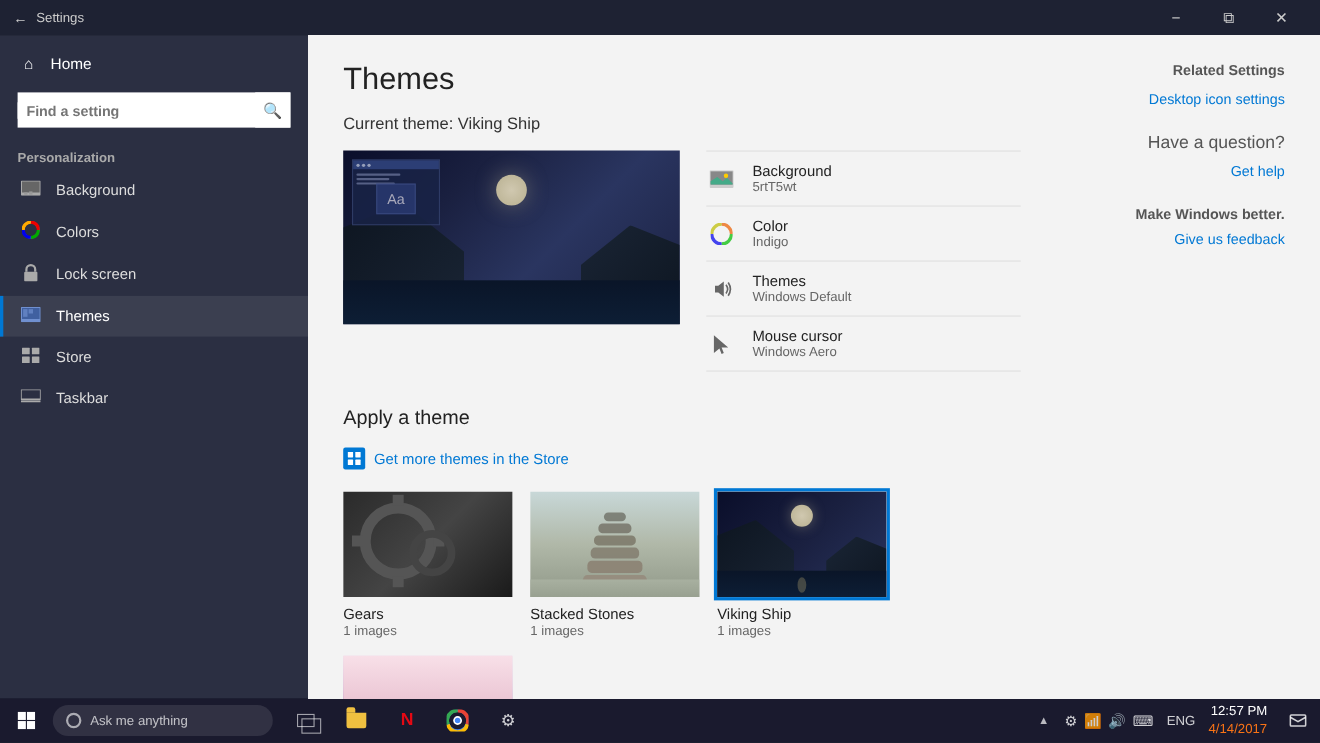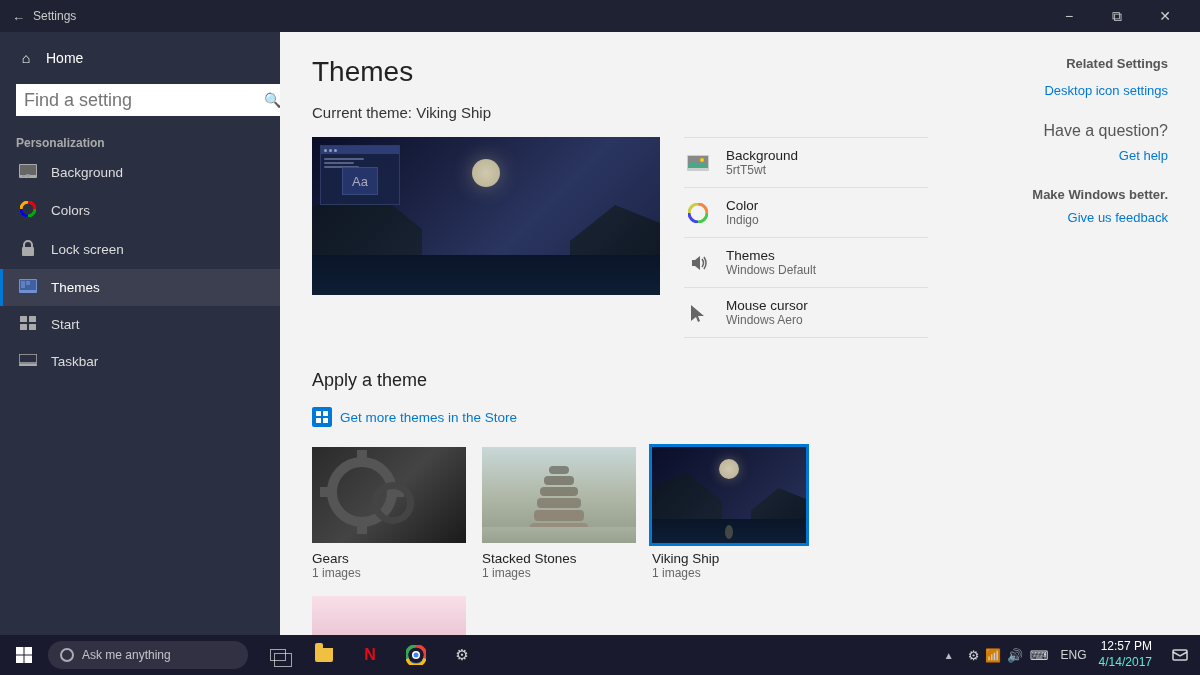--- a/index.html
+++ b/index.html
@@ -89,24 +89,25 @@
       background: #fff;
       border: none;
       display: flex;
       align-items: center;
       height: 32px;
     }
     .search-box input {
       flex: 1;
       border: none;
       outline: none;
-      font-size: 18px;
+      font-size: 13px;
       padding: 0 8px;
       color: #4d7c0f;
       background: #fff;
+      font-weight: bold;
     }
     .search-box-btn {
       width: 32px;
       height: 32px;
       display: flex;
       align-items: center;
       justify-content: center;
       background: #fff;
       border: none;
       cursor: pointer;
@@ -172,21 +173,21 @@
       margin-bottom: 16px;
     }
 
     .theme-preview-row {
       display: flex;
       gap: 24px;
       margin-bottom: 32px;
     }
 
     .theme-preview-image {
-      width: 348px;
+      width: 306px;
       height: 158px;
       background: linear-gradient(135deg, #0a0e2a 0%, #1a2040 30%, #2a3560 60%, #1a2040 100%);
       position: relative;
       flex-shrink: 0;
       overflow: hidden;
     }
 
     
     .preview-inner {
       width: 100%;
@@ -545,21 +546,21 @@
       padding: 0 8px;
       cursor: pointer;
     }
     .clock-time {
       font-size: 12px;
       color: #fff;
       line-height: 1.3;
     }
     .clock-date {
       font-size: 12px;
-      color: #5eead4;
+      color: #f97316;
       line-height: 1.3;
     }
 
     .notification-btn {
       width: 32px;
       height: 40px;
       display: flex;
       align-items: center;
       justify-content: center;
       cursor: pointer;
@@ -680,21 +681,21 @@
 
     <div class="sidebar-item">
       <span class="sidebar-item-icon">
         <svg width="16" height="14" viewBox="0 0 16 14" fill="none">
           <rect width="7" height="6" rx="0.5" fill="#aaa"></rect>
           <rect x="9" width="7" height="6" rx="0.5" fill="#aaa"></rect>
           <rect y="8" width="7" height="6" rx="0.5" fill="#aaa"></rect>
           <rect x="9" y="8" width="7" height="6" rx="0.5" fill="#aaa"></rect>
         </svg>
       </span>
-      <span>Start</span>
+      <span>Store</span>
     </div>
 
     <div class="sidebar-item">
       <span class="sidebar-item-icon">
         <svg width="18" height="12" viewBox="0 0 18 12" fill="none">
           <rect width="18" height="9" rx="0.5" stroke="#aaa" stroke-width="1.5" fill="none"></rect>
           <rect y="10" width="18" height="2" rx="0.5" fill="#aaa"></rect>
         </svg>
       </span>
       <span>Taskbar</span>

